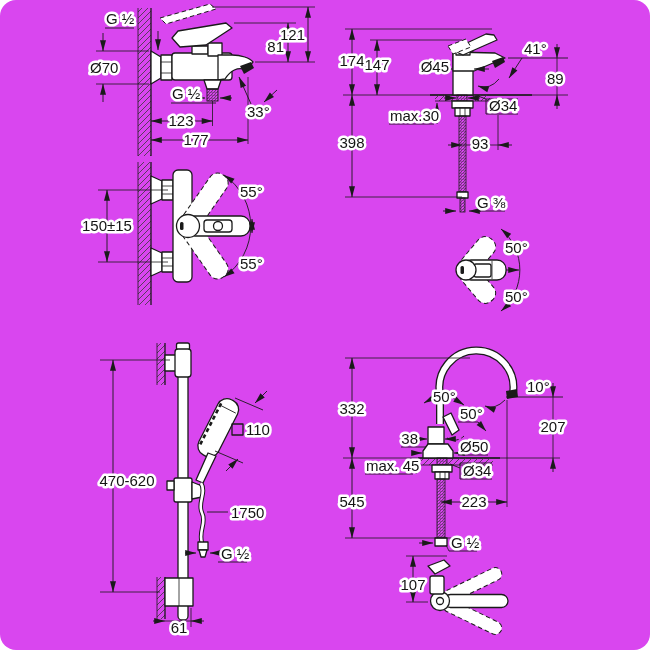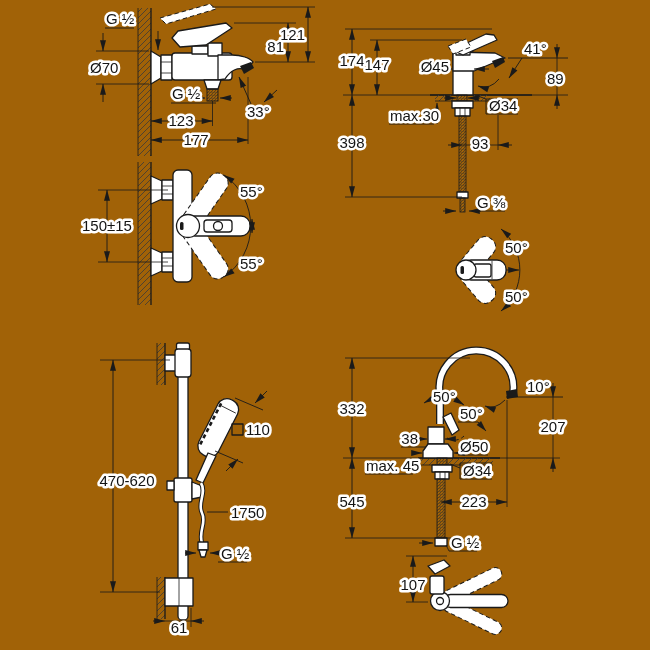--- a/index.html
+++ b/index.html
@@ -1,16 +1,16 @@
 <!DOCTYPE html>
 <html><head>
 <meta charset="utf-8">
 <style>
   html,body{margin:0;padding:0;background:#fff;}
-  .stage{width:650px;height:650px;background:#a16207;position:relative;font-family:"Liberation Sans",sans-serif;}
+  .stage{width:650px;height:650px;background:#d946ef;position:relative;font-family:"Liberation Sans",sans-serif;border-radius:16px;}
   svg{display:block;}
   .o  {stroke:#1a1a1a;fill:#fff;stroke-width:1.3;stroke-linejoin:round;}
   .ol {stroke:#1a1a1a;fill:none;stroke-width:1.3;stroke-linejoin:round;}
   .th {stroke:#1a1a1a;fill:none;stroke-width:0.9;}
   .tt {stroke:#1a1a1a;fill:none;stroke-width:0.8;}
   .dk {fill:#1a1a1a;stroke:none;}
   .dash{stroke:#1a1a1a;fill:none;stroke-width:1;stroke-dasharray:4.5 3;}
   .dashf{stroke:#1a1a1a;fill:#fff;stroke-width:1;stroke-dasharray:4.5 3;}
   .tubeb{stroke:#1a1a1a;fill:none;}
   .tubew{stroke:#fff;fill:none;}

